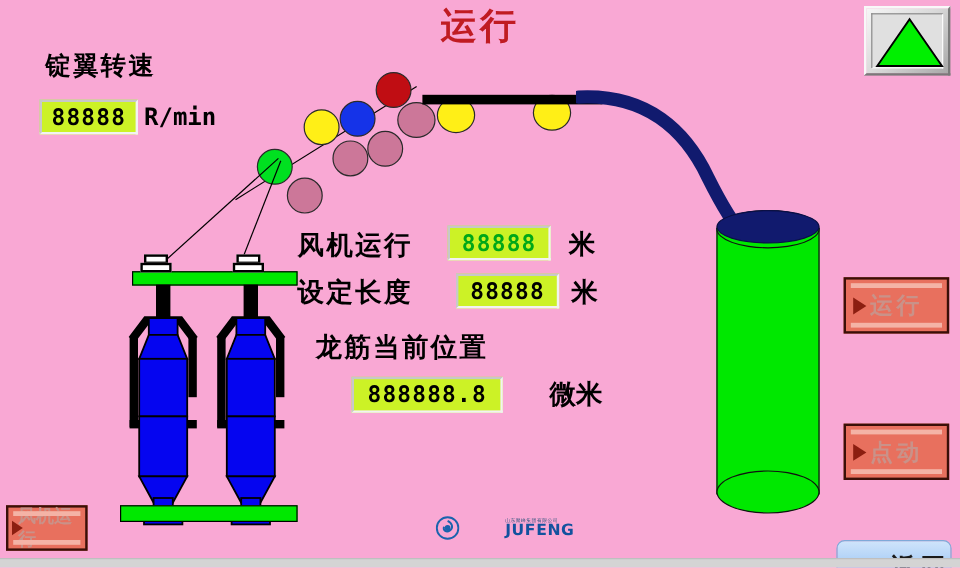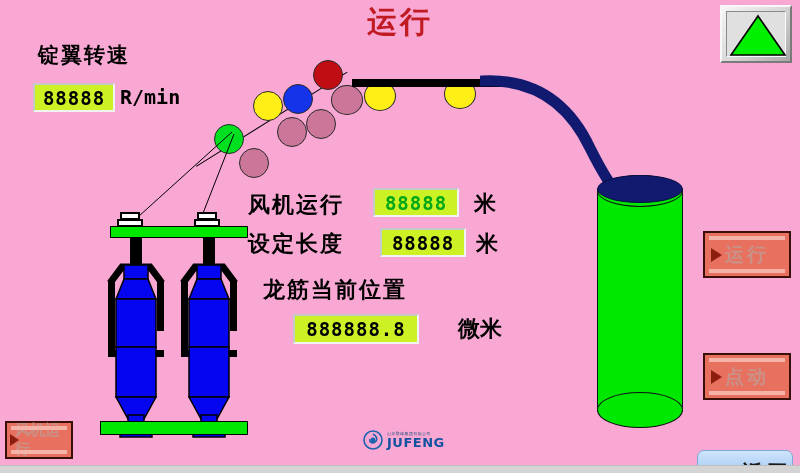--- a/index.html
+++ b/index.html
@@ -85,21 +85,21 @@
     border-top:2px solid #f8f8f8;border-left:2px solid #f8f8f8;
     border-right:2px solid #7a7a7a;border-bottom:2px solid #7a7a7a;
     box-sizing:border-box;
   }
   .btn-tri .face{position:absolute;left:4px;top:4px;right:4px;bottom:4px;background:#e0e0e0;
     border-top:1px solid #8a8a8a;border-left:1px solid #8a8a8a;
     border-right:1px solid #fbfbfb;border-bottom:1px solid #fbfbfb;}
 
   
   .logo{position:absolute;display:flex;align-items:center;gap:4px;}
-  .logo-text{display:flex;flex-direction:column;line-height:1;}
+  .logo-text{display:flex;flex-direction:column;line-height:1;margin-left:34px;}
   .logo-sub{font-size:4px;color:#33557f;letter-spacing:.4px;font-family:"DejaVu Sans","Liberation Sans",sans-serif;}
   .logo-main{font-size:13px;font-weight:bold;color:#12529e;letter-spacing:.5px;font-family:"DejaVu Sans","Liberation Sans",sans-serif;}
 </style>
 </head>
 <body>
 
 <div id="screen">
 
   <div class="title">运行</div>
 

